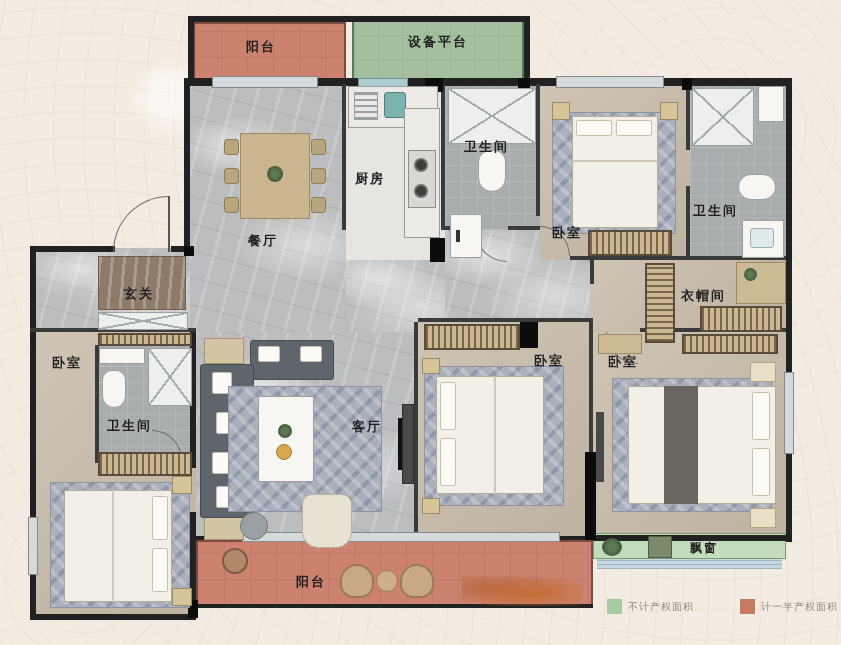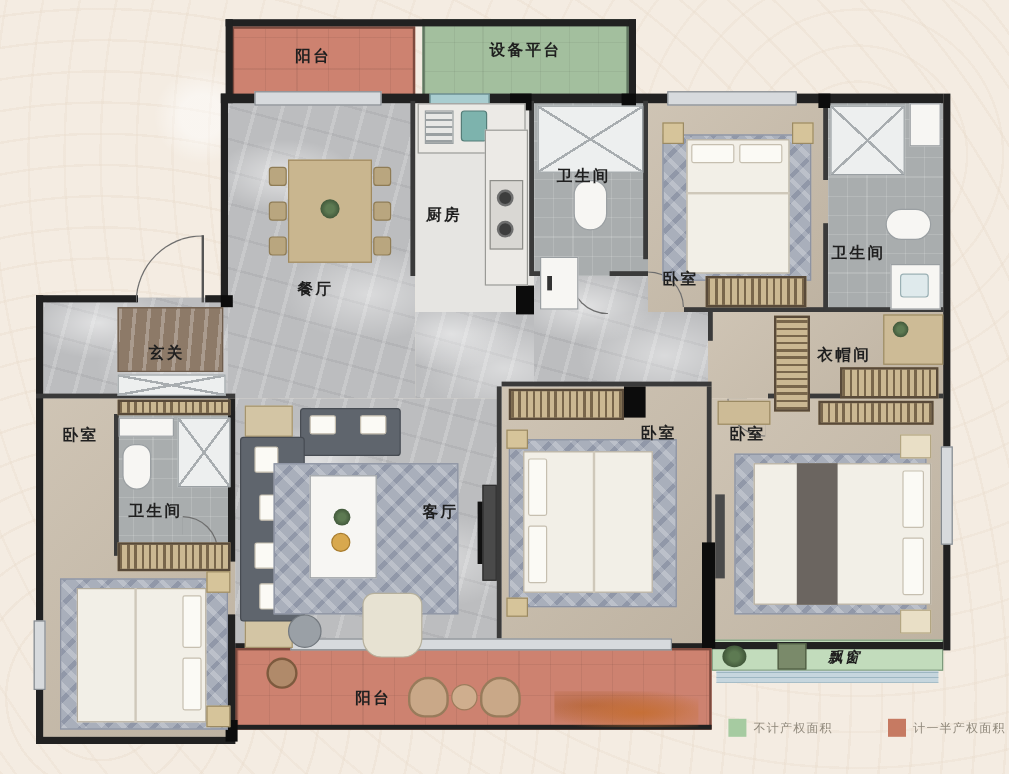--- a/index.html
+++ b/index.html
@@ -30,21 +30,21 @@
      repeating-linear-gradient(0deg, rgba(0,0,0,.05) 0 1px, transparent 1px 24px),
      repeating-linear-gradient(90deg, rgba(0,0,0,.05) 0 1px, transparent 1px 24px);border:2px solid #5f7560;}
   .baygreen{background-color:#c2dcbc;border:1px solid #7d9a7c;}
   .glassline{background-color:#c6d6de;background-image:repeating-linear-gradient(0deg,#9db6c2 0 1px, transparent 1px 4px);}
   .wall{position:absolute;background:#212121;}
   .iwall{position:absolute;background:#3a3a3a;}
   .col{position:absolute;background:#0c0c0c;}
   .win{position:absolute;background:#d7dadd;border:1px solid #84898e;}
   .winteal{position:absolute;background:#a9cdd0;border:1px solid #6f9496;}
   .label{position:absolute;font-weight:600;font-size:13px;color:#1f1f1f;letter-spacing:2px;white-space:nowrap;}
-  .label.small{font-size:12px;font-style:italic;}
+  .label.small{font-size:12px;}
   .wardrobe{position:absolute;background-color:#cbb892;border:2px solid #594a39;
      background-image:repeating-linear-gradient(90deg, rgba(66,48,28,.6) 0 2px, transparent 2px 6px);}
   .wardrobe.h{background-image:repeating-linear-gradient(0deg, rgba(66,48,28,.6) 0 2px, transparent 2px 6px);}
   .xbox{position:absolute;background:#edefef;border:1px solid #9aa0a3;background-image:
      linear-gradient(to top right, transparent calc(50% - 1px), #a8adb0 calc(50% - 1px) calc(50% + 1px), transparent calc(50% + 1px)),
      linear-gradient(to bottom right, transparent calc(50% - 1px), #a8adb0 calc(50% - 1px) calc(50% + 1px), transparent calc(50% + 1px));}
   .bed{position:absolute;background:#f2efe7;border:1px solid #b3ac9d;}
   .pillow{position:absolute;background:#fbfaf5;border:1px solid #c6bfb0;border-radius:2px;}
   .rug{position:absolute;background-color:#a9afbb;border:1px solid #8d93a2;background-image:
      repeating-linear-gradient(45deg, rgba(255,255,255,.22) 0 4px, transparent 4px 12px),

